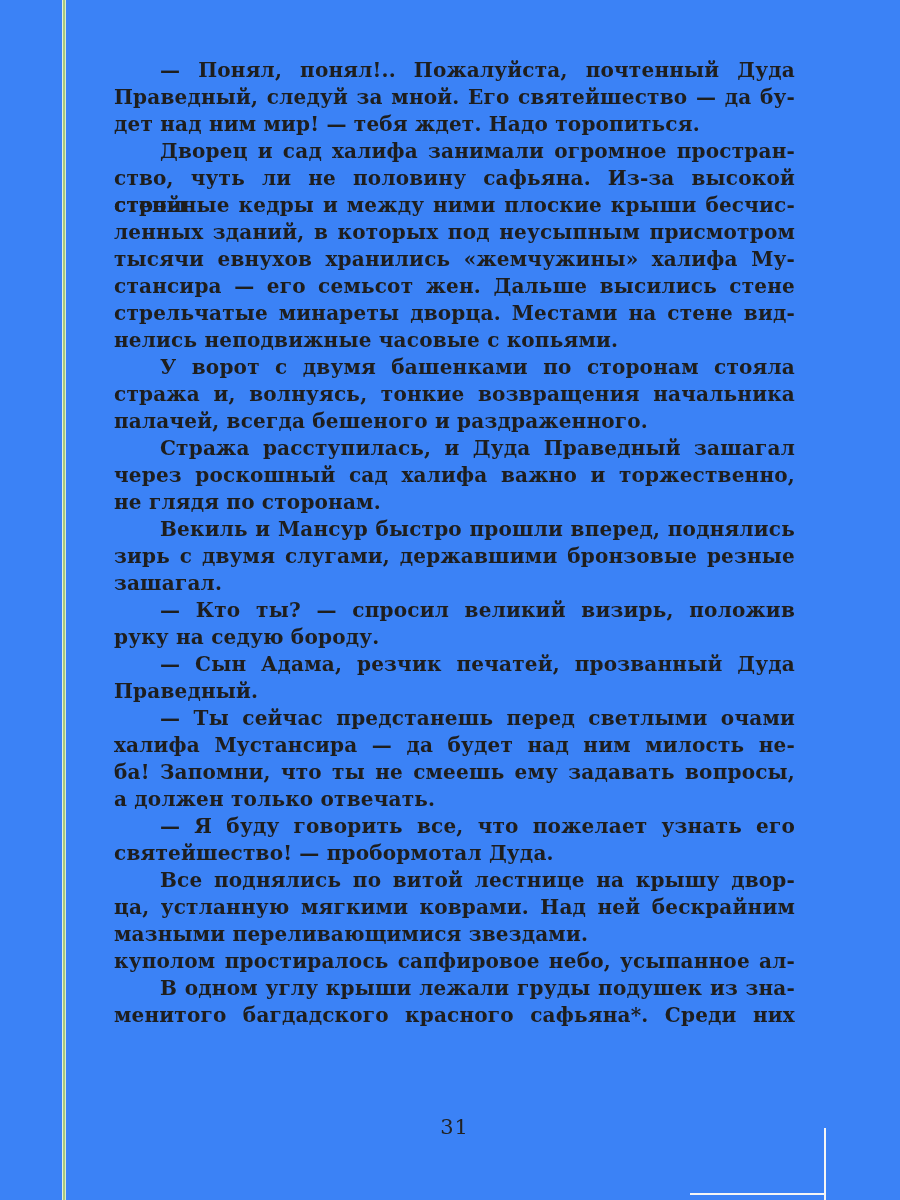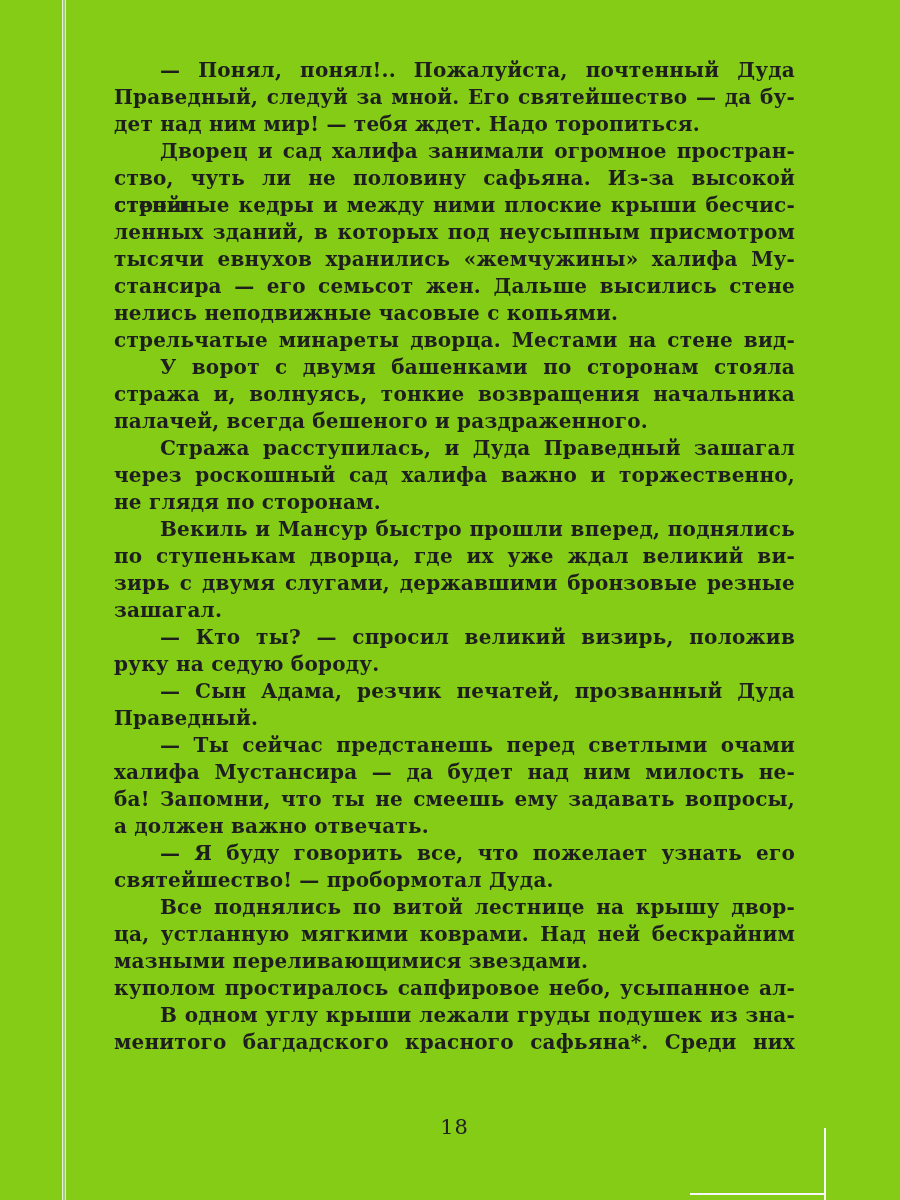--- a/index.html
+++ b/index.html
@@ -83,81 +83,80 @@
     font-size: 21px;
     line-height: 27px;
     font-weight: 400;
     letter-spacing: 1px;
     color: #222222;
   }
 </style>
 </head>
 <body>
 
-<div class="page" style="background: #84cc16;">
+<div class="page" style="background: #3b82f6;">
   <div class="margin-rule" style="background: rgb(165, 201, 127);"></div>
   <div class="edge-shadow-v" style="background: rgb(245, 245, 245);"></div>
   <div class="edge-shadow-h" style="background: rgb(245, 245, 245);"></div>
 
   <div class="text-block" style="color: rgb(30, 30, 30);">
       <div class="paragraph">
         <div class="line first">— Понял, понял!.. Пожалуйста, почтенный Дуда</div>
         <div class="line">Праведный, следуй за мной. Его святейшество — да бу-</div>
         <div class="line last">дет над ним мир! — тебя ждет. Надо торопиться.</div>
       </div>
       <div class="paragraph">
         <div class="line first">Дворец и сад халифа занимали огромное простран-</div>
         <div class="line">ство, чуть ли не половину сафьяна. Из-за высокой стены</div>
         <div class="line">стройные кедры и между ними плоские крыши бесчис-</div>
         <div class="line">ленных зданий, в которых под неусыпным присмотром</div>
         <div class="line">тысячи евнухов хранились «жемчужины» халифа Му-</div>
         <div class="line">стансира — его семьсот жен. Дальше высились стене</div>
+        <div class="line">стрельчатые минареты дворца. Местами на стене вид-</div>
         <div class="line last">нелись неподвижные часовые с копьями.</div>
-        <div class="line">стрельчатые минареты дворца. Местами на стене вид-</div>
       </div>
       <div class="paragraph">
         <div class="line first">У ворот с двумя башенками по сторонам стояла</div>
         <div class="line">стража и, волнуясь, тонкие возвращения начальника</div>
         <div class="line last">палачей, всегда бешеного и раздраженного.</div>
       </div>
       <div class="paragraph">
         <div class="line first">Стража расступилась, и Дуда Праведный зашагал</div>
         <div class="line">через роскошный сад халифа важно и торжественно,</div>
         <div class="line last">не глядя по сторонам.</div>
       </div>
       <div class="paragraph">
         <div class="line first">Векиль и Мансур быстро прошли вперед, поднялись</div>
-        <div class="line">по ступенькам дворца, где их уже ждал великий ви-</div>
         <div class="line">зирь с двумя слугами, державшими бронзовые резные</div>
         <div class="line last">зашагал.</div>
       </div>
       <div class="paragraph">
         <div class="line first">— Кто ты? — спросил великий визирь, положив</div>
         <div class="line last">руку на седую бороду.</div>
       </div>
       <div class="paragraph">
         <div class="line first">— Сын Адама, резчик печатей, прозванный Дуда</div>
         <div class="line last">Праведный.</div>
       </div>
       <div class="paragraph">
         <div class="line first">— Ты сейчас предстанешь перед светлыми очами</div>
         <div class="line">халифа Мустансира — да будет над ним милость не-</div>
         <div class="line">ба! Запомни, что ты не смеешь ему задавать вопросы,</div>
-        <div class="line last">а должен важно отвечать.</div>
+        <div class="line last">а должен только отвечать.</div>
       </div>
       <div class="paragraph">
         <div class="line first">— Я буду говорить все, что пожелает узнать его</div>
         <div class="line last">святейшество! — пробормотал Дуда.</div>
       </div>
       <div class="paragraph">
         <div class="line first">Все поднялись по витой лестнице на крышу двор-</div>
         <div class="line">ца, устланную мягкими коврами. Над ней бескрайним</div>
         <div class="line last">мазными переливающимися звездами.</div>
         <div class="line">куполом простиралось сапфировое небо, усыпанное ал-</div>
       </div>
       <div class="paragraph">
         <div class="line first">В одном углу крыши лежали груды подушек из зна-</div>
         <div class="line">менитого багдадского красного сафьяна*. Среди них</div>
       </div>
     </div>
 
-  <div class="page-number">18</div>
+  <div class="page-number">31</div>
 </div>
 
 </body></html>

